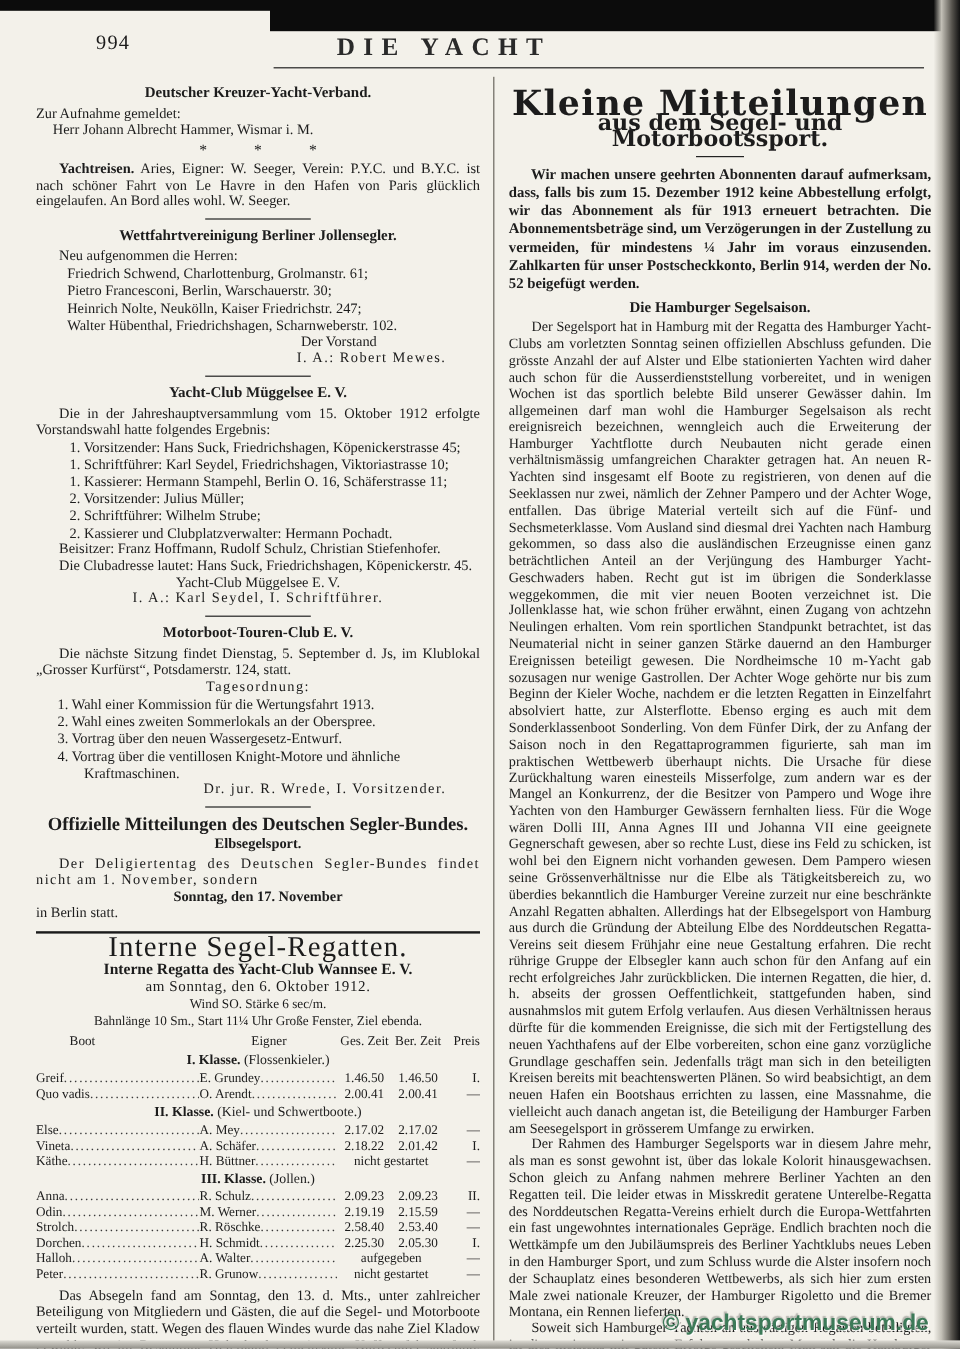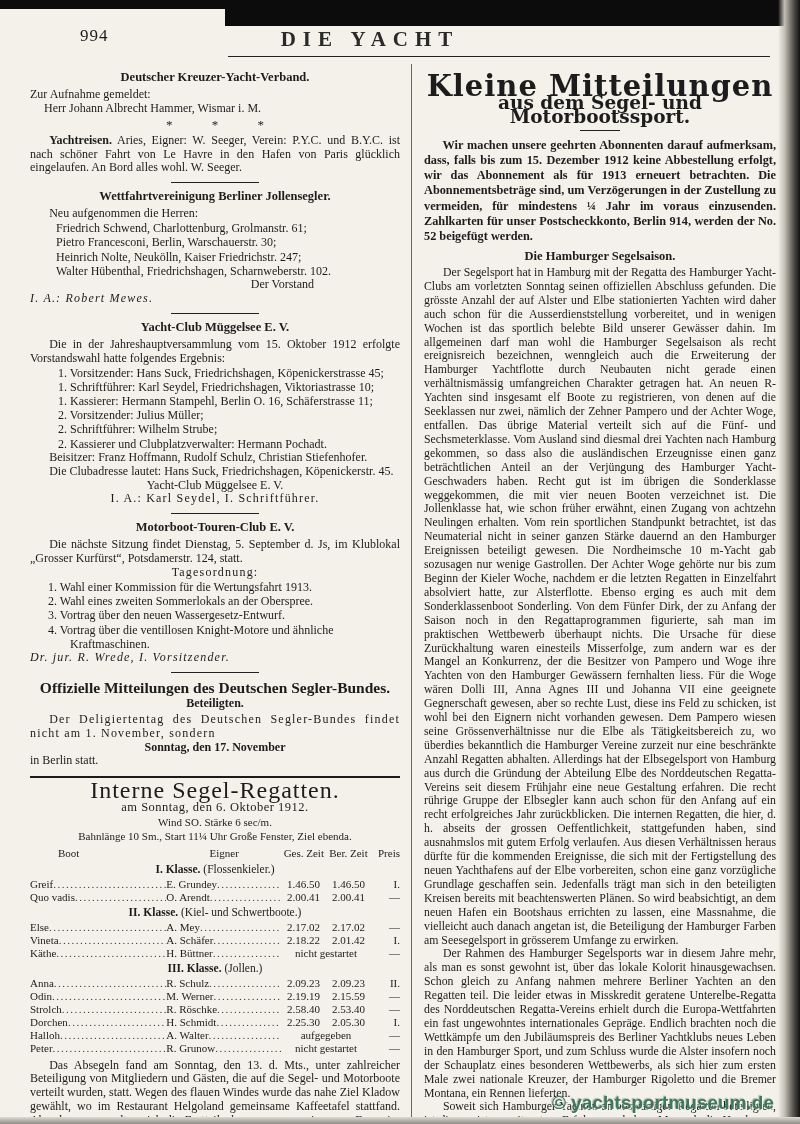--- a/index.html
+++ b/index.html
@@ -34,21 +34,21 @@
   .sec-rule{width:88px;border-top:1.5px solid #222;margin:7px auto 5px;}
   .long-rule{border-top:2px solid #1a1a1a;margin:8px 0 4px;}
   .mini-rule{width:40px;border-top:1.5px solid #222;margin:6px auto 7px;}
   .stars{text-align:center;letter-spacing:18px;font-size:13px;margin:2px 0 1px;padding-left:18px;}
   .line{padding-left:0;}
   .pl1{padding-left:14px;}
   .member-line{padding-left:26px;line-height:14.2px;}
   .num-item{padding-left:58px;text-indent:-30px;line-height:14.2px;}
   .agenda-item{padding-left:40px;text-indent:-22px;line-height:14.2px;}
   .signoff-r{text-align:right;padding-right:86px;}
-  .signoff-r2{padding-right:28px;letter-spacing:1.2px;font-style:italic;}
+  .signoff-r2{text-align:right;padding-right:28px;letter-spacing:1.2px;}
   .sperr{letter-spacing:1.2px;}
   .osb-head{font-weight:bold;text-align:center;font-size:15.5px;margin:8px 0 2px;}
   .osb-sub{font-weight:bold;text-align:center;font-size:12px;margin-bottom:2px;}
   
   .reg-title{font-weight:normal;text-align:center;font-size:24px;margin:6px 0 3px;letter-spacing:1px;}
   .reg-sub{font-weight:bold;text-align:center;font-size:13px;}
   .reg-date{text-align:center;font-size:12.5px;letter-spacing:.5px;margin:1px 0;}
   .reg-meta{text-align:center;font-size:11px;margin:0;}
   .t-head{display:flex;font-size:11px;margin-top:3px;}
   .t-head .h-boot{width:140px;padding-left:28px;box-sizing:border-box;}
@@ -148,29 +148,30 @@
             <div class="agenda-item">2. Wahl eines zweiten Sommerlokals an der Oberspree.</div>
             <div class="agenda-item">3. Vortrag über den neuen Wassergesetz-Entwurf.</div>
             <div class="agenda-item">4. Vortrag über die ventillosen Knight-Motore und ähnliche Kraftmaschinen.</div>
           </div>
         <div class="signoff-r2">Dr. jur. R. Wrede, I. Vorsitzender.</div>
         <div class="sec-rule"></div>
       </div>
 
       <div class="sec">
         <div class="osb-head">Offizielle Mitteilungen des Deutschen Segler-Bundes.</div>
-        <div class="osb-sub">Beteiligten.</div>
+        <div class="osb-sub">Elbsegelsport.</div>
         <div class="just indent sperr">Der Deligiertentag des Deutschen Segler-Bundes findet nicht am 1. November, sondern</div>
         <div class="center bold">Sonntag, den 17. November</div>
         <div class="line">in Berlin statt.</div>
         <div class="long-rule"></div>
       </div>
 
       <div class="sec">
         <div class="reg-title">Interne Segel-Regatten.</div>
+        <div class="reg-sub">Interne Regatta des Yacht-Club Wannsee E. V.</div>
         <div class="reg-date">am Sonntag, den 6. Oktober 1912.</div>
         <div class="reg-meta">Wind SO.  Stärke 6 sec/m.</div>
         <div class="reg-meta">Bahnlänge 10 Sm., Start 11¼ Uhr Große Fenster, Ziel ebenda.</div>
 
         <div class="t-head">
           <span class="h-boot">Boot</span>
           <span class="h-eigner">Eigner</span>
           <span class="h-time">Ges. Zeit</span>
           <span class="h-time">Ber. Zeit</span>
           <span class="h-preis">Preis</span>

